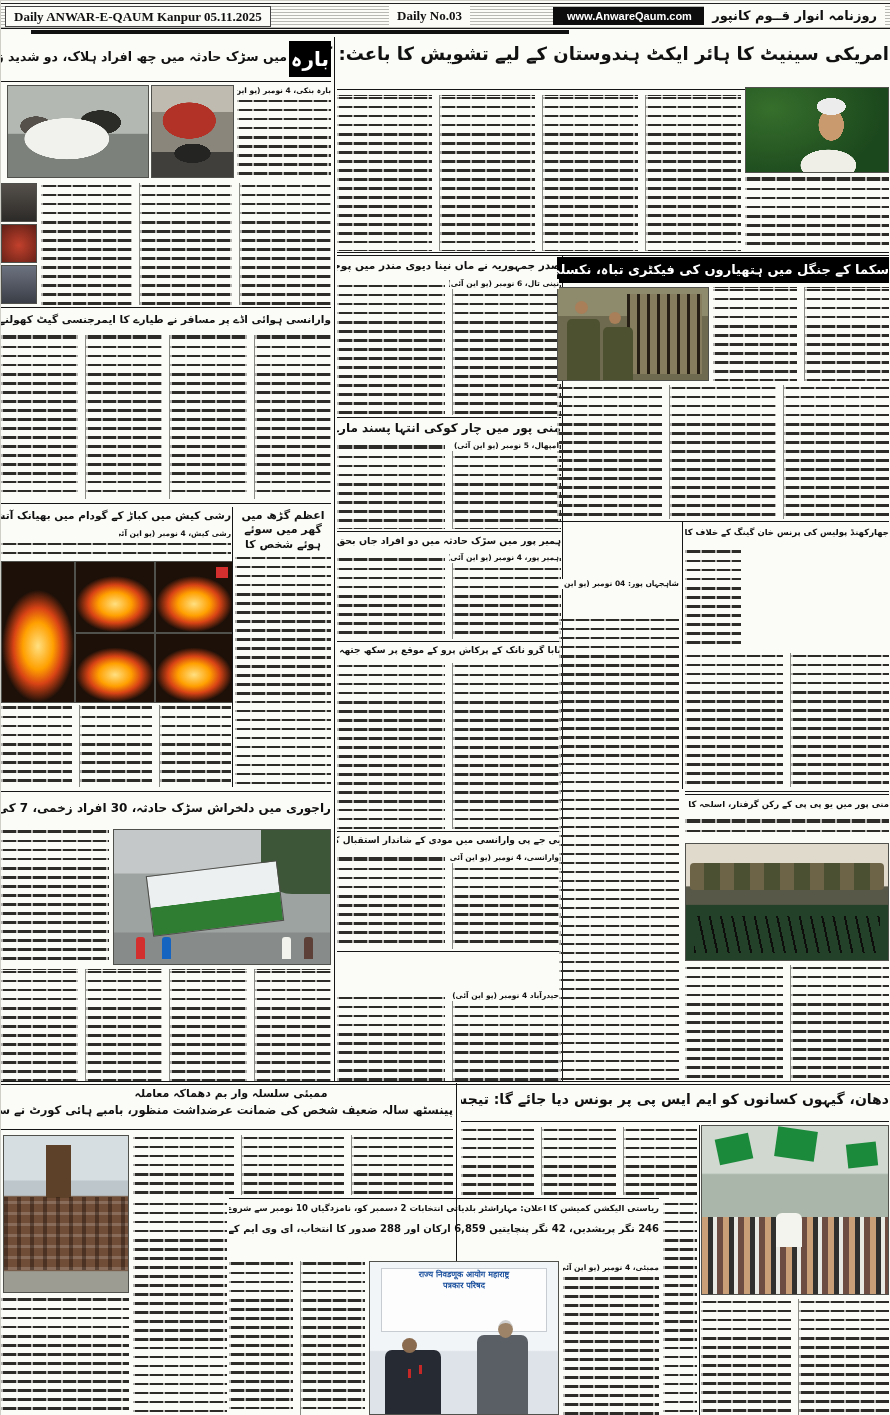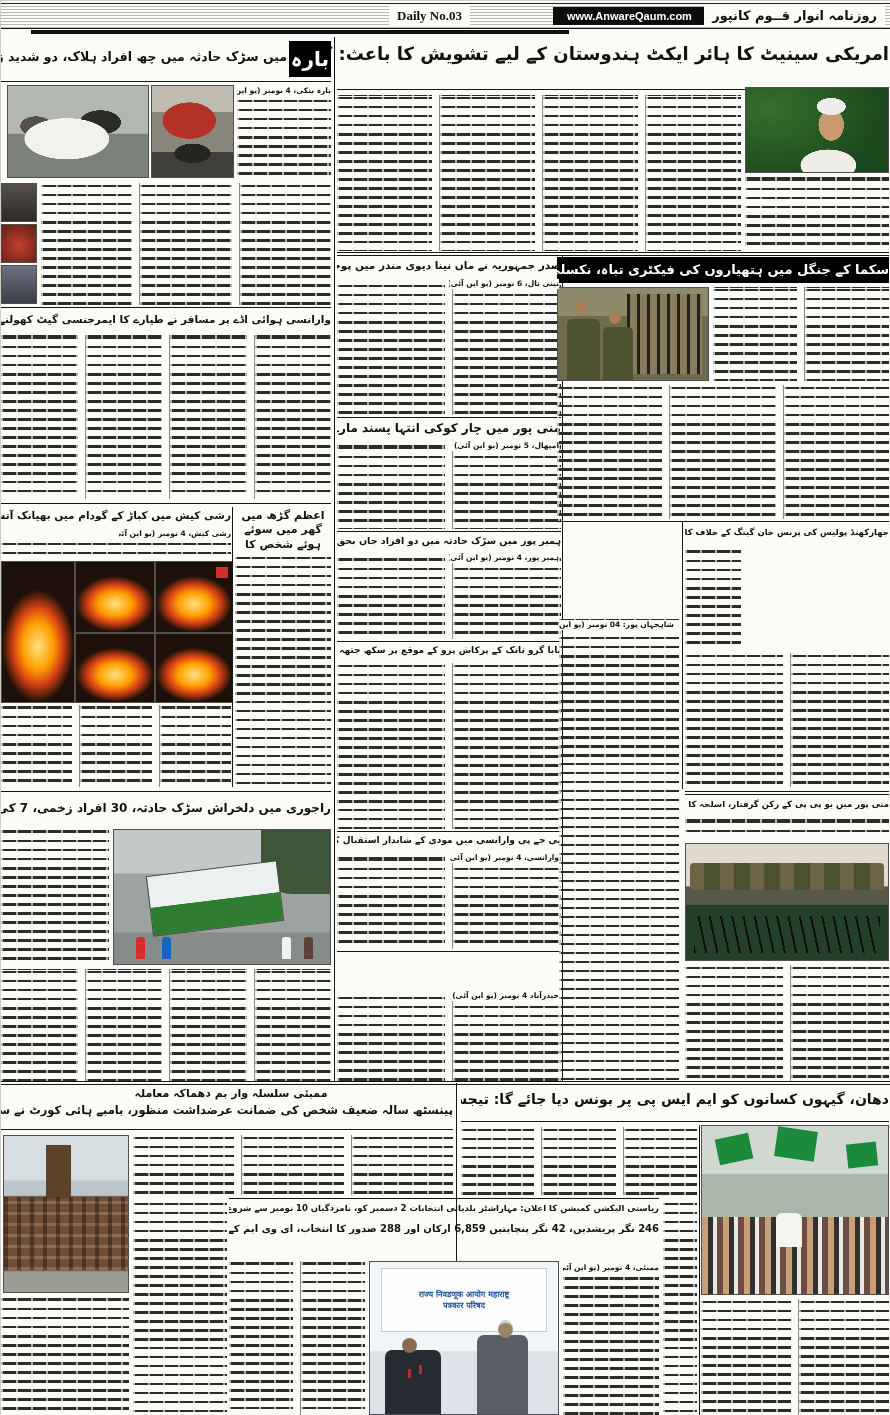--- a/index.html
+++ b/index.html
@@ -75,30 +75,31 @@
      background:repeating-linear-gradient(90deg, rgba(20,10,5,.4) 0 4px, rgba(0,0,0,0) 4px 13px),
                 repeating-linear-gradient(0deg, rgba(255,255,255,.18) 0 3px, rgba(0,0,0,0) 3px 11px);}
   #ph-court .tower{left:34%;top:6%;width:20%;height:34%;background:#5d4129;}
   #ph-crowd{background:linear-gradient(#d0d8d0 0 28%, #a9b6a9 29%);}
   .flag{background:#1b8a3a;}
   #ph-crowd .crowdband{bottom:0;width:100%;height:46%;
      background:repeating-linear-gradient(90deg,#c99f78 0 6px,#30302e 6px 11px,#e9e9e4 11px 15px,#6d4c41 15px 21px);}
   #ph-crowd .manwhite{left:40%;bottom:28%;width:26px;height:34px;background:#f4f4ee;border-radius:6px 6px 0 0;}
   #ph-press{background:linear-gradient(#f2f5f8 0 58%, #dde3e8 59%);}
   #ph-press .banner{top:4%;left:6%;width:88%;height:42%;background:#fdfdfd;border:1px solid #c6ccd2;
-     color:#1a4f9c;font:700 8px "DejaVu Sans",sans-serif;text-align:center;line-height:11px;padding-top:20px;box-sizing:border-box;}
+     color:#1a4f9c;font:700 8px "DejaVu Sans",sans-serif;text-align:center;line-height:11px;padding-top:0;box-sizing:border-box;}
   .suit{border-radius:7px 7px 0 0;}
   .mic{position:absolute;width:3px;height:9px;background:#c62828;}
 </style>
 </head>
 <body>
 
 <div id="page">
 
   <div id="masthead">
+    <div id="mh-left" class="mh-item">Daily ANWAR-E-QAUM Kanpur  05.11.2025</div>
     <div id="mh-page" class="mh-item">Daily No.03</div>
     <div id="mh-web" class="mh-item">www.AnwareQaum.com</div>
     <div id="mh-urdu" class="mh-item">روزنامہ انوار قــوم کانپور</div>
   </div>
   <div class="hrule" style="top:27px;left:0;width:890px"></div>
   <div class="abs" style="top:29px;left:30px;width:538px;height:4px;background:#111"></div>
 
   <div class="abs h" style="top:42px;left:300px;width:588px;font-size:18px">امریکی سینیٹ کا ہائر ایکٹ ہندوستان کے لیے تشویش کا باعث: کانگریس</div>
   <div class="hrule" style="top:88px;left:336px;width:552px"></div>
   <div class="cols" style="top:94px;left:336px;width:404px;height:156px">
@@ -243,21 +244,21 @@
   </div>
   <div class="hrule" style="top:520px;left:556px;width:332px"></div>
 
   <div class="abs h" style="top:526px;left:684px;width:204px;font-size:8.5px">جھارکھنڈ پولیس کی پرنس خان گینگ کے خلاف کارروائی، کئی گرفتار</div>
   <div class="ft abs" style="top:548px;left:684px;width:56px;height:100px"></div>
   <div class="cols" style="top:652px;left:684px;width:204px;height:134px">
     <div class="ft"></div>
     <div class="ft"></div>
   </div>
 
-  <div class="dl" style="top:619px;left:558px;width:120px;text-align:left">شاہجہاں پور: 04 نومبر (یو این</div>
+  <div class="dl" style="top:578px;left:558px;width:120px;text-align:right">شاہجہاں پور: 04 نومبر (یو این</div>
   <div class="ft abs" style="top:616px;left:558px;width:120px;height:464px"></div>
 
   <div class="hrule2" style="top:790px;left:684px;width:204px"></div>
   <div class="abs h" style="top:798px;left:684px;width:204px;font-size:8.5px">منی پور میں یو پی پی کے رکن گرفتار، اسلحہ کا ذخیرہ برآمد</div>
   <div class="ft abs" style="top:818px;left:684px;width:204px;height:20px"></div>
   <div id="ph-arms" class="ph" style="top:842px;left:684px;width:204px;height:118px">
     <div class="arow"></div>
     <div class="guns"></div>
   </div>
   <div class="cols" style="top:964px;left:684px;width:204px;height:116px">

